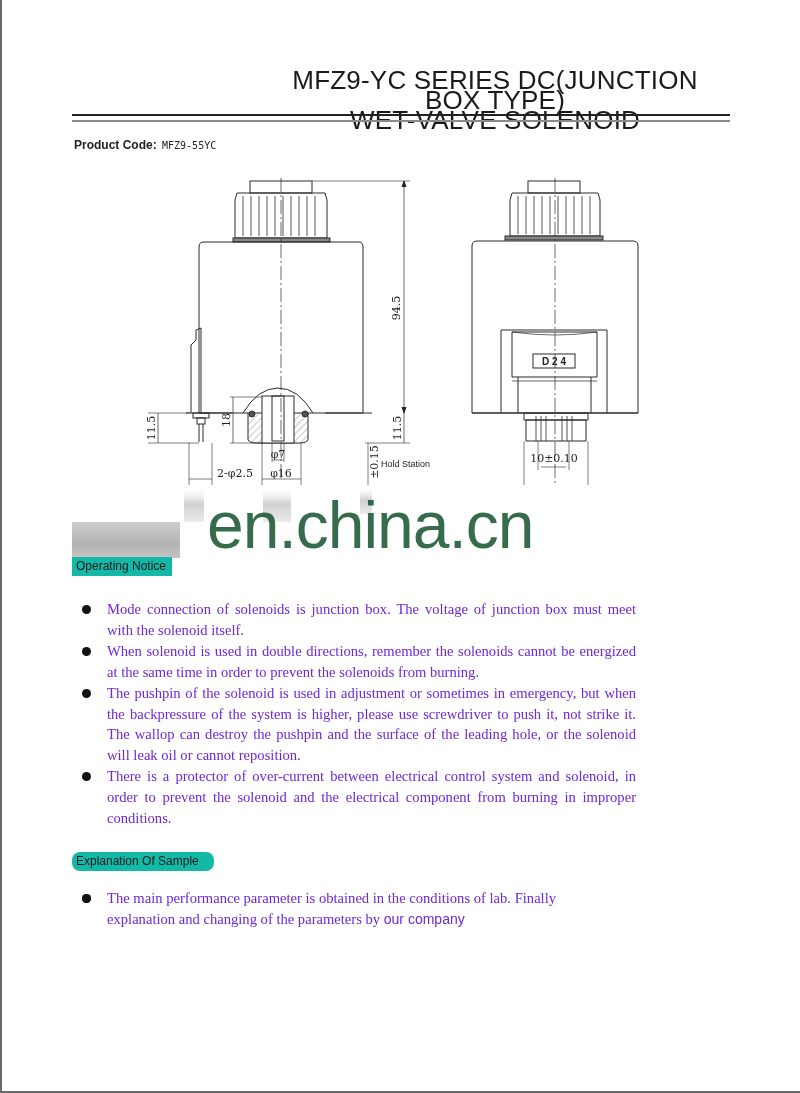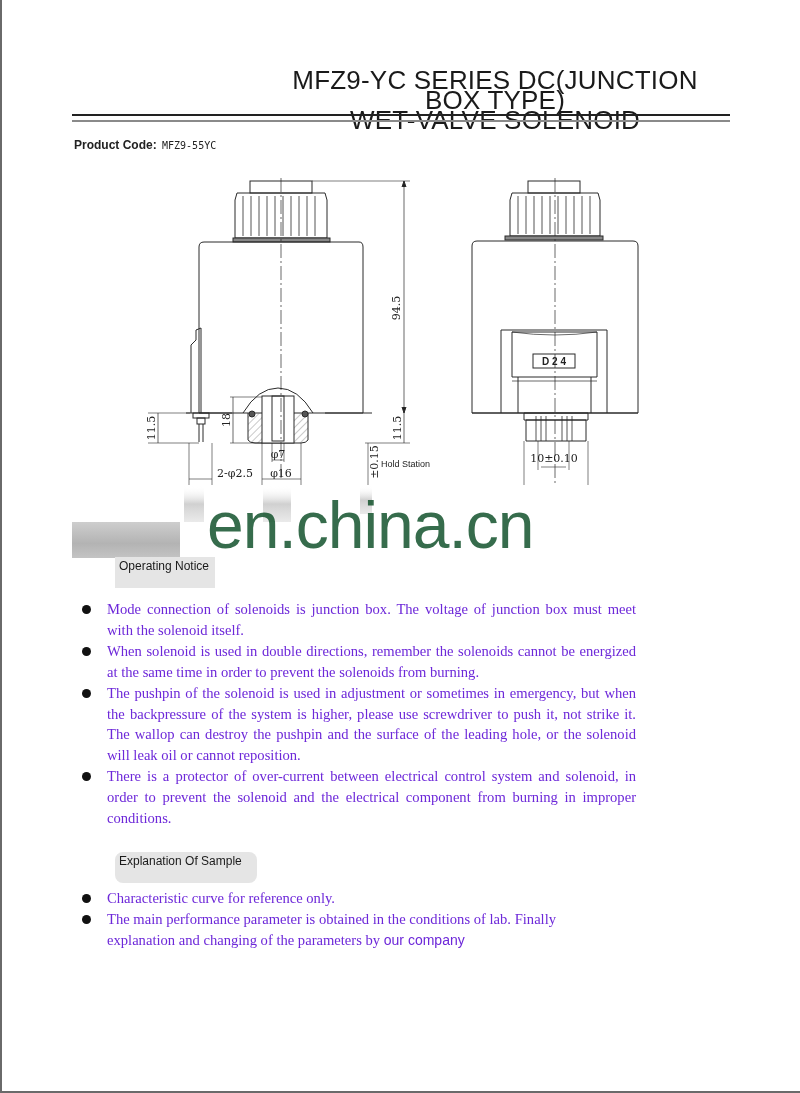--- a/index.html
+++ b/index.html
@@ -27,21 +27,21 @@
   .watermark-bands {
     position: absolute; left: 0; top: 0;
   }
   .watermark {
     position: absolute; left: 207px; top: 487px;
     font-family: "Liberation Sans", sans-serif; font-size: 66px; color: #14532d;
     letter-spacing: -1px; opacity: 0.85;
   }
   .section-label {
     position: absolute; font-family: "Liberation Sans", sans-serif; font-size: 12px;
-    color: #1a1a1a; background: #e5e5e5; padding: 2px 4px 14px 4px; line-height: 15px; margin-left: 43px;
+    color: #1a1a1a; background: #14b8a6; padding: 2px 4px 2px 4px; line-height: 15px;
   }
   .sec-op { left: 72px; top: 557px; width: 92px; }
   .sec-ex { left: 72px; top: 852px; width: 134px; border-radius: 8px; }
   .op-blur {
     position: absolute; left: 72px; top: 522px; width: 108px; height: 36px;
     background: linear-gradient(180deg, #bdbdbd 0%, #9a9a9a 60%, #b0b0b0 100%);
     opacity: 0.75;
   }
   .bullets {
     position: absolute; left: 80px; width: 556px; margin: 0; padding: 0; list-style: none;
@@ -228,15 +228,15 @@
 <div class="section-label sec-op">Operating Notice</div>
 <ul class="bullets list-op">
   <li><span class="dot"></span><span>Mode connection of solenoids is junction box. The voltage of junction box must meet with the solenoid itself.</span></li>
   <li><span class="dot"></span><span>When solenoid is used in double directions, remember the solenoids cannot be energized at the same time in order to prevent the solenoids from burning.</span></li>
   <li><span class="dot"></span><span>The pushpin of the solenoid is used in adjustment or sometimes in emergency, but when the backpressure of the system is higher, please use screwdriver to push it, not strike it. The wallop can destroy the pushpin and the surface of the leading hole, or the solenoid will leak oil or cannot reposition.</span></li>
   <li><span class="dot"></span><span>There is a protector of over-current between electrical control system and solenoid, in order to prevent the solenoid and the electrical component from burning in improper conditions.</span></li>
 </ul>
 
 <div class="section-label sec-ex">Explanation Of Sample</div>
 <ul class="bullets list-ex">
-  <li><span class="dot"></span><span>Characteristic curve for reference only.</span></li>
+  <li><span class="dot"></span></li>
   <li style="text-align:left;"><span class="dot"></span><span>The main performance parameter is obtained in the conditions of lab. Finally explanation and changing of the parameters by</span> <span class="sans-tail">our company</span></li>
 </ul>
 
 </body></html>

